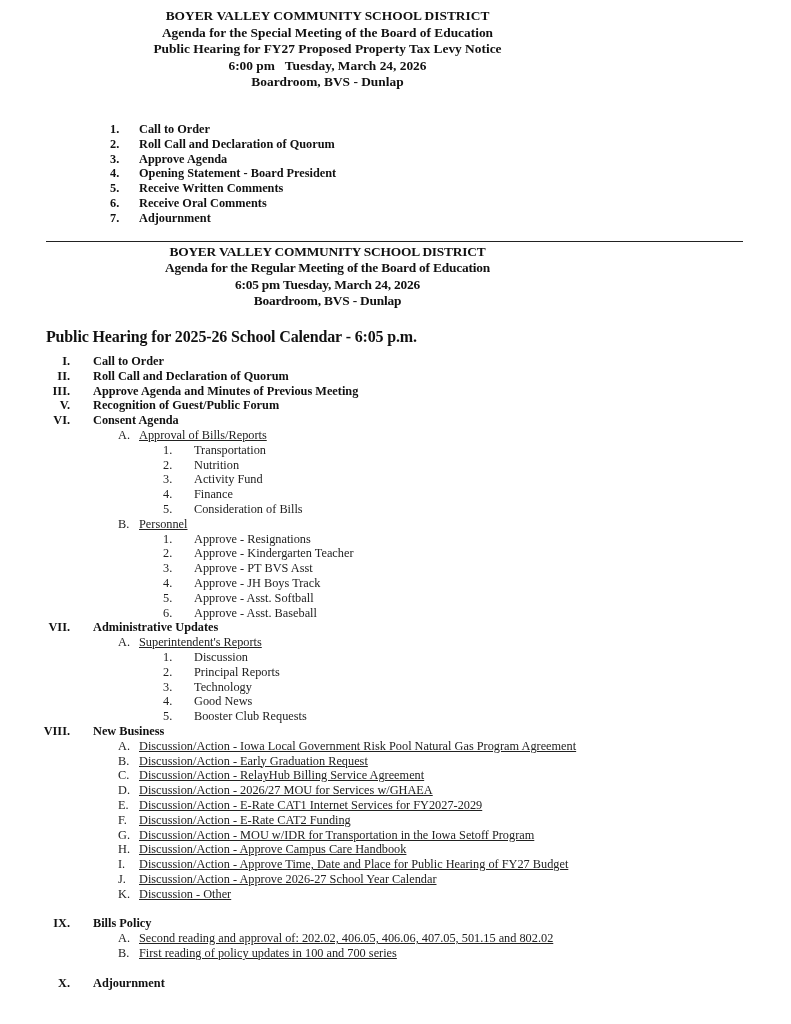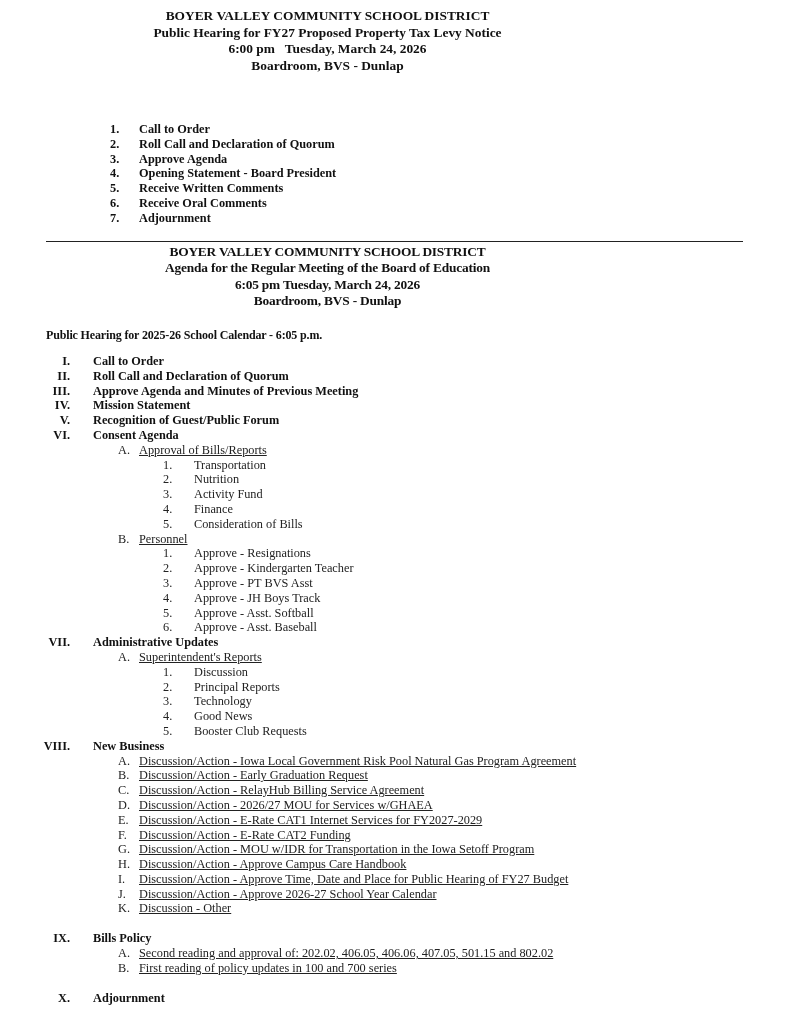--- a/index.html
+++ b/index.html
@@ -64,21 +64,21 @@
       width: 697px;
       height: 0;
       border-top: 1px solid #222222;
     }
 
     .hearing-note {
       position: absolute;
       top: 328px;
       left: 46px;
       font-weight: bold;
-      font-size: 12px;
+      font-size: 16px;
       letter-spacing: -0.15px;
       white-space: nowrap;
     }
 
     .agenda {
       position: absolute;
       top: 354px;
       left: 0;
       width: 791px;
     }
@@ -98,20 +98,21 @@
     .row.l2 .txt { left: 139px; text-decoration: underline; }
     .row.l3 .num { left: 163px; }
     .row.l3 .txt { left: 194px; }
     .gap { height: 15px; }
   </style>
 </head>
 <body>
 
 <div class="header header1">
   <span class="header-line">BOYER VALLEY COMMUNITY SCHOOL DISTRICT</span>
+  <span class="header-line">Agenda for the Special Meeting of the Board of Education</span>
   <span class="header-line">Public Hearing for FY27 Proposed Property Tax Levy Notice</span>
   <span class="header-line">6:00 pm   Tuesday, March 24, 2026</span>
   <span class="header-line">Boardroom, BVS - Dunlap</span>
 </div>
 
 <div class="special-list">
   <div class="special-item">
     <span class="num">1.</span>
     <span class="txt">Call to Order</span>
   </div>
@@ -162,24 +163,20 @@
   <div class="row l1">
     <span class="num">II.</span>
     <span class="txt">Roll Call and Declaration of Quorum</span>
   </div>
 
   <div class="row l1">
     <span class="num">III.</span>
     <span class="txt">Approve Agenda and Minutes of Previous Meeting</span>
   </div>
 
-  <div class="row l1">
-    <span class="num">IV.</span>
-    <span class="txt">Mission Statement</span>
-  </div>
 
   <div class="row l1">
     <span class="num">V.</span>
     <span class="txt">Recognition of Guest/Public Forum</span>
   </div>
 
   <div class="row l1">
     <span class="num">VI.</span>
     <span class="txt">Consent Agenda</span>
   </div>

